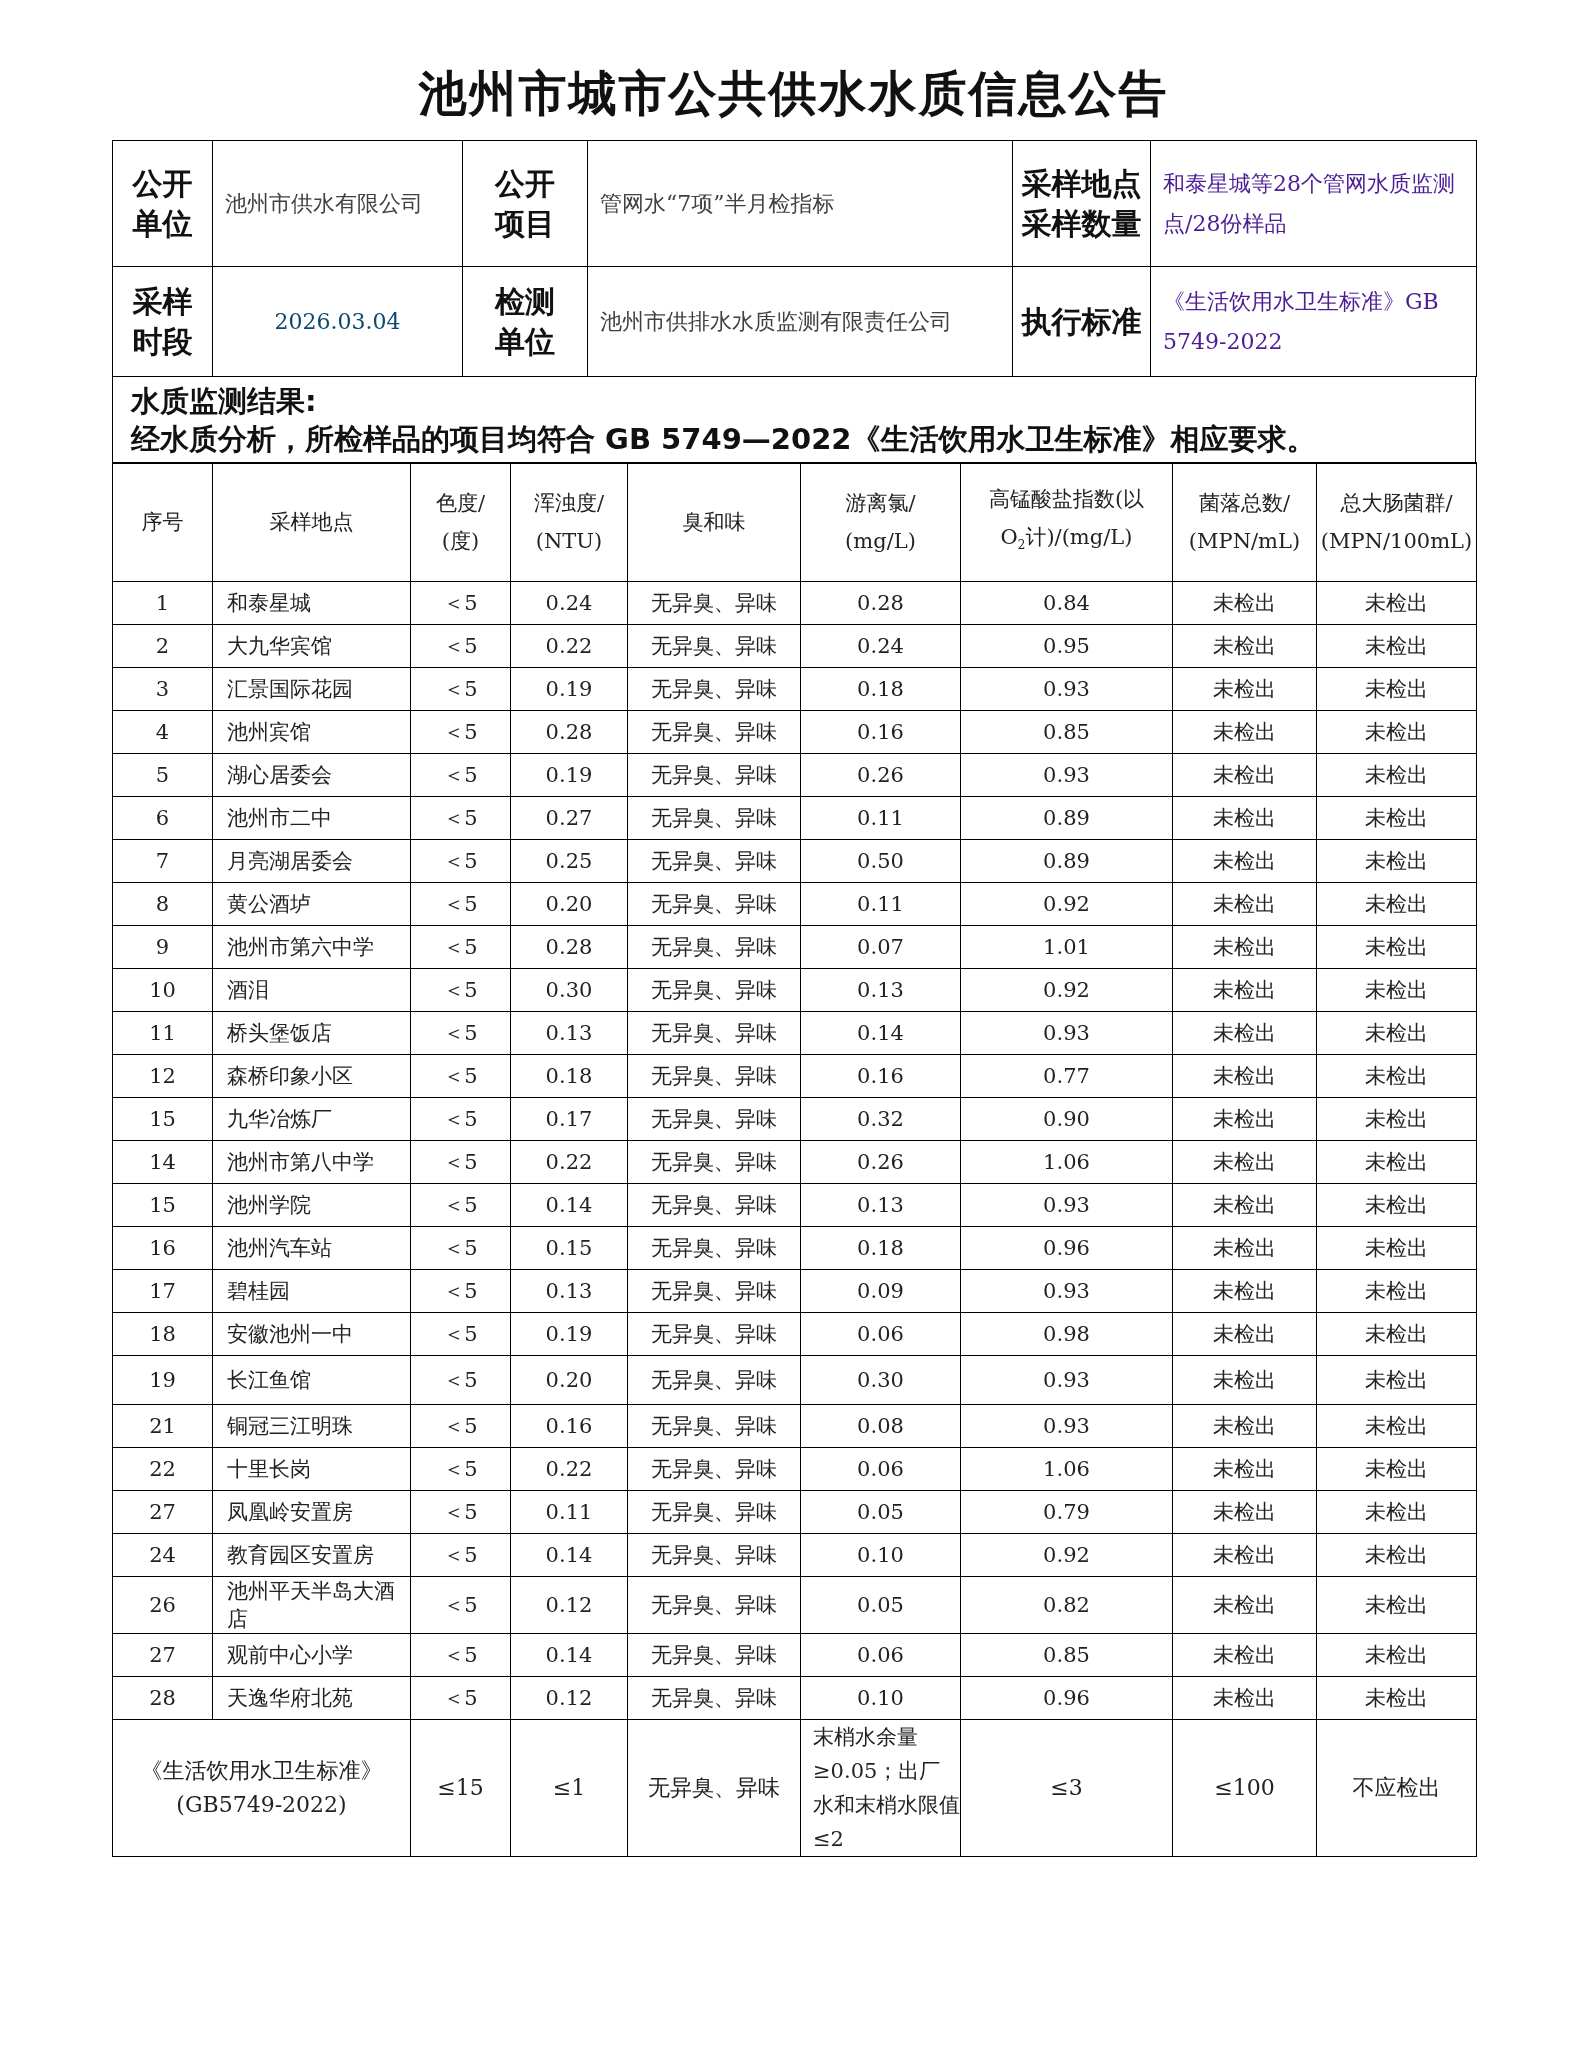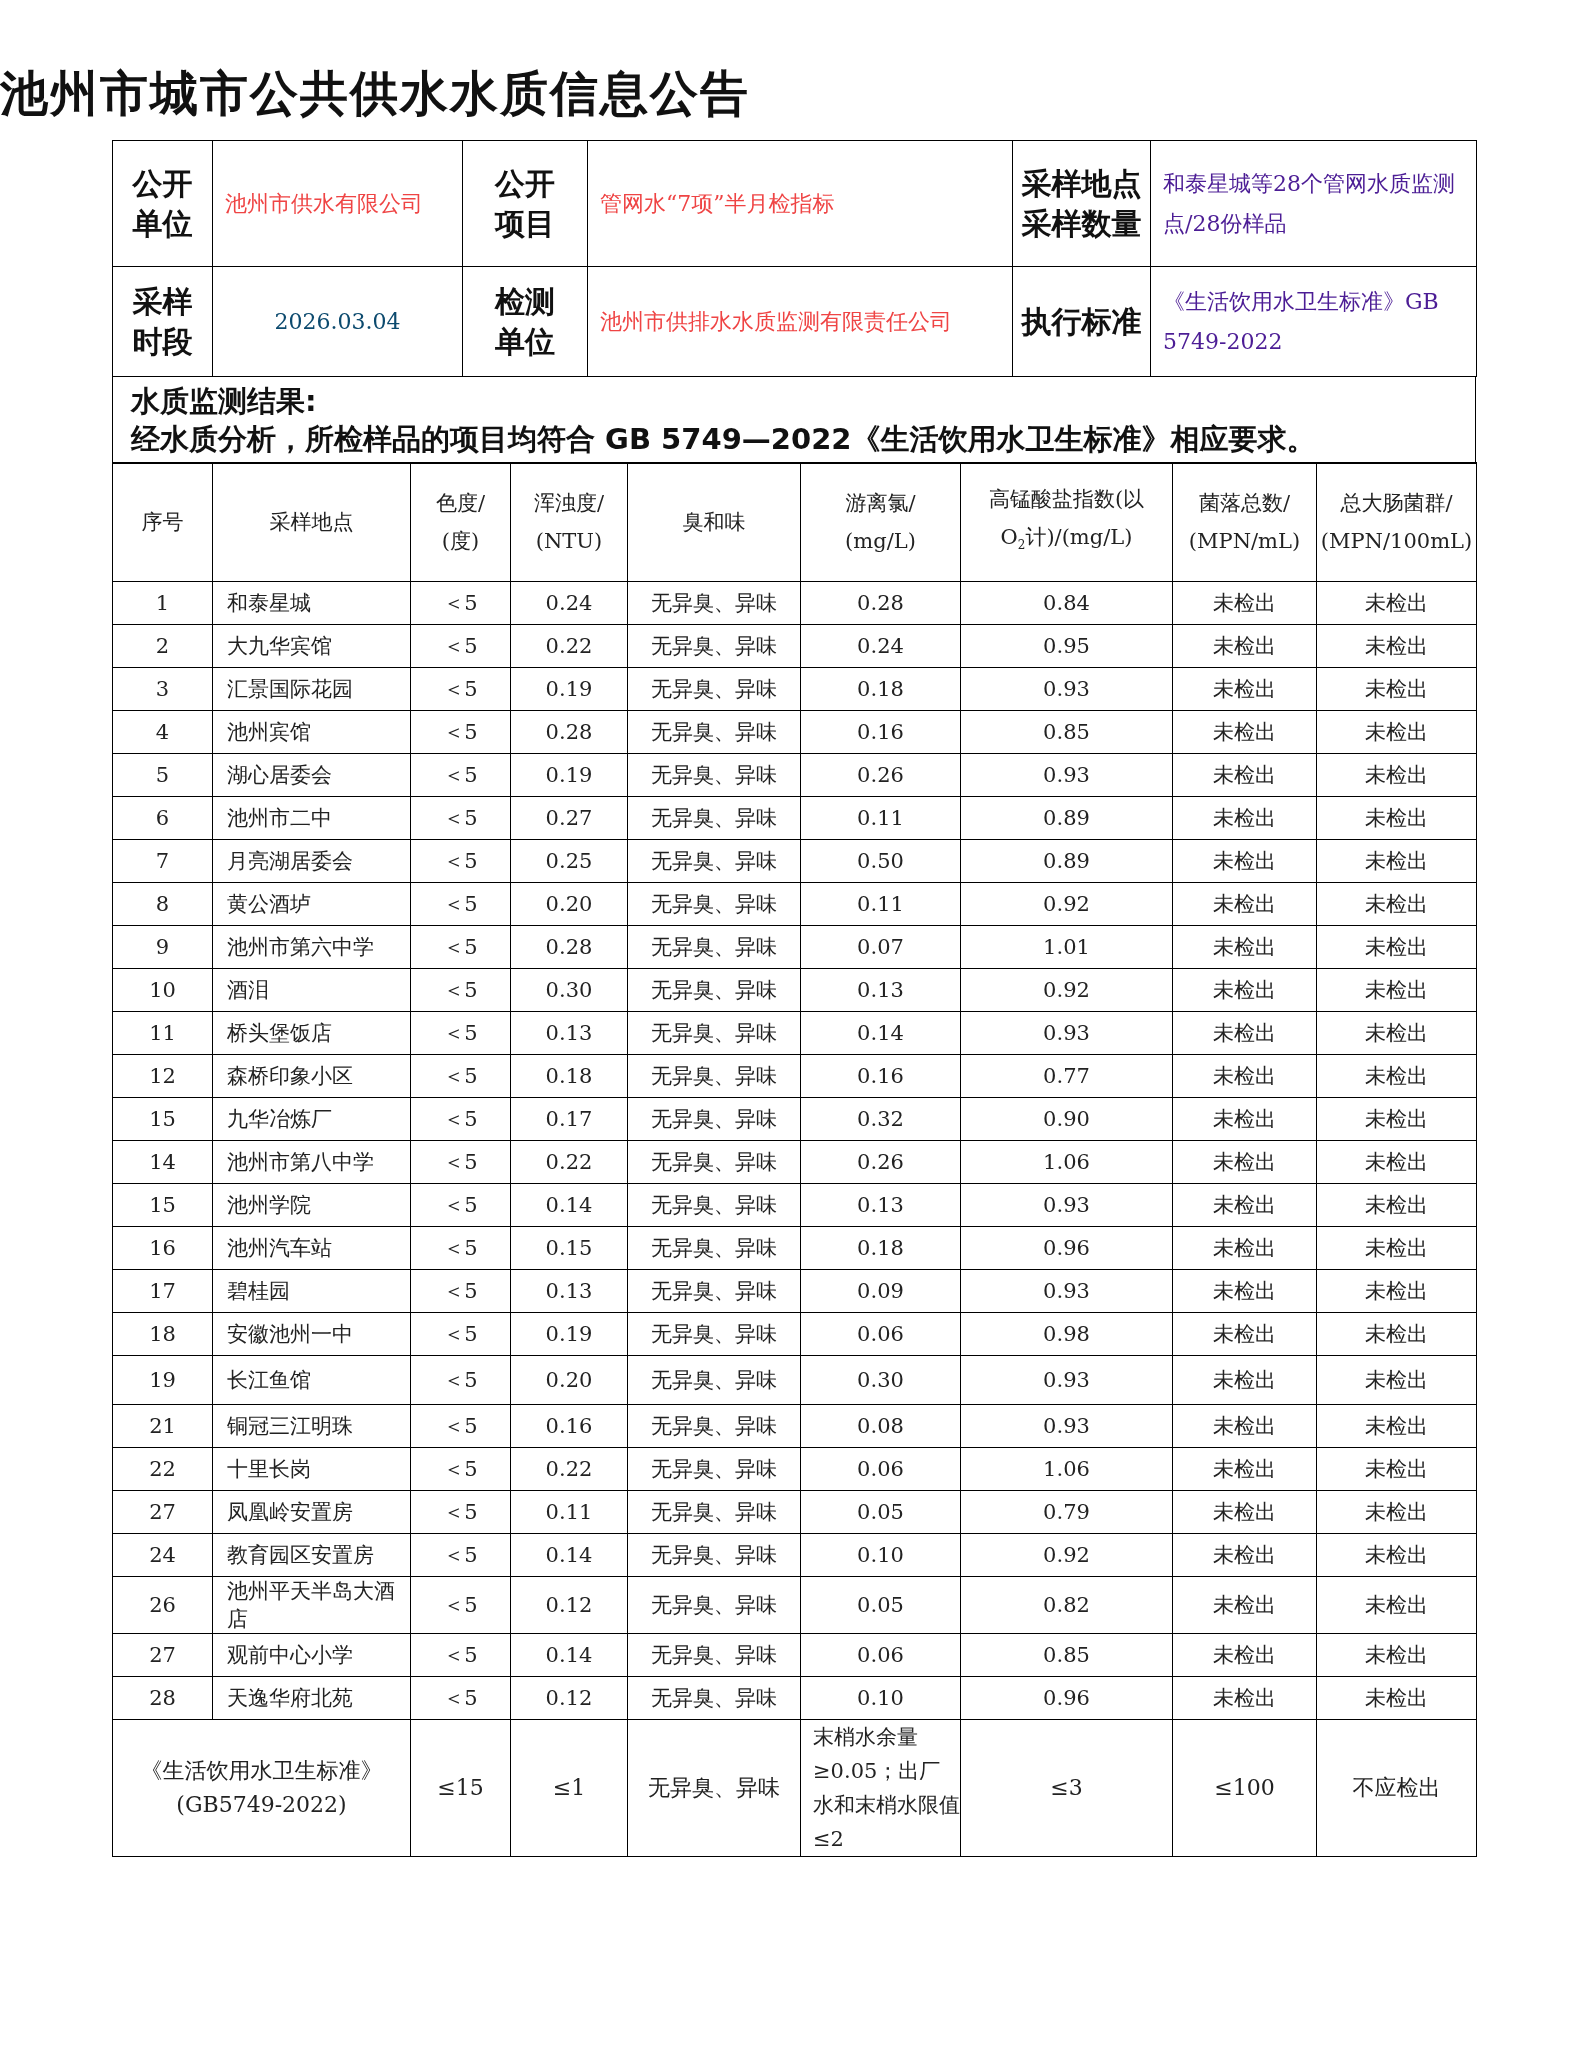--- a/index.html
+++ b/index.html
@@ -1,23 +1,23 @@
 <!DOCTYPE html>
 <html><head>
 <meta charset="utf-8">
 <style>
   html, body { margin:0; padding:0; background:#ffffff; }
   body { width:1587px; height:2068px; position:relative; font-family:"DejaVu Serif","Liberation Serif",serif; color:#111; }
-  .title { position:absolute; left:0; top:62px; width:1587px; text-align:left; font-family:"DejaVu Sans","Liberation Sans",sans-serif; font-weight:bold; font-size:48px; letter-spacing:2px; }
+  .title { position:absolute; left:0; top:62px; width:1587px; text-align:center; font-family:"DejaVu Sans","Liberation Sans",sans-serif; font-weight:bold; font-size:48px; letter-spacing:2px; }
   table { border-collapse:collapse; position:absolute; left:112px; width:1364px; table-layout:fixed; }
   td { border:1.5px solid #000; padding:0; vertical-align:middle; }
   .info { top:140px; }
   .info td { font-size:22px; }
   .lbl { font-family:"DejaVu Sans","Liberation Sans",sans-serif; font-weight:bold; font-size:30px !important; line-height:40px; text-align:center; }
-  .val { padding-left:12px !important; color:#ef4444; }
+  .val { padding-left:12px !important; color:#404040; }
   .val-c { text-align:center; color:#0c4a6e; }
   .val-wrap { padding:6px 8px 6px 12px !important; line-height:40px; color:#4c1d95; }
   .result { top:376px; }
   .result td { height:86px; font-family:"DejaVu Sans","Liberation Sans",sans-serif; font-size:29px; font-weight:bold; padding-left:18px; line-height:38px; }
   .data { top:462px; }
   .data td { font-size:21px; text-align:center; color:#222; }
   .data td.loc { text-align:left; padding-left:14px; }
   .data tr.hdr td { height:118px; line-height:38px; font-size:21px; }
   .data tr.row td { height:42px; }
   .data tr.row.tall td { height:48px; }

